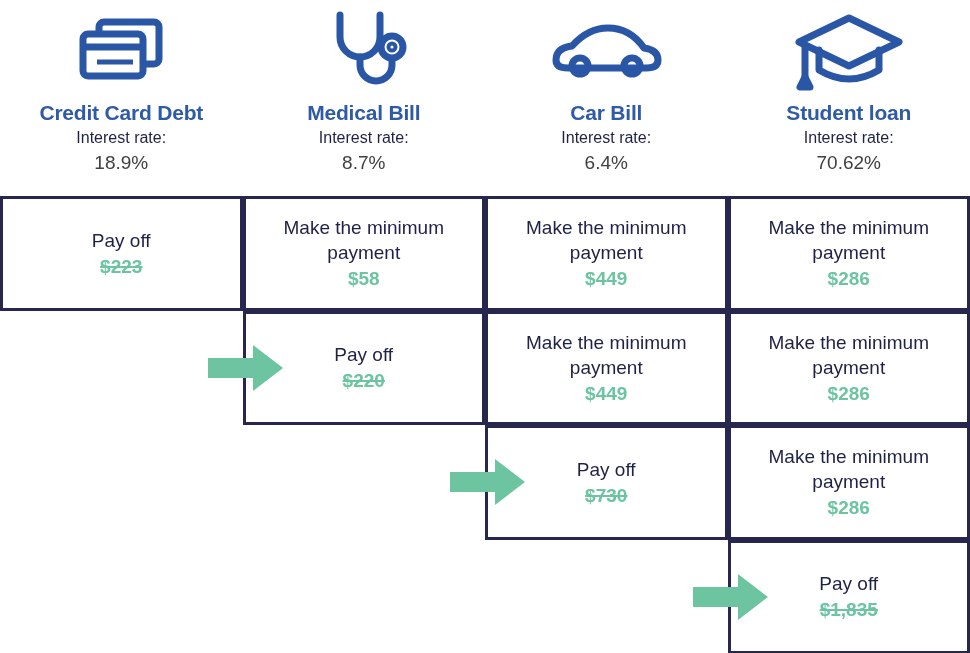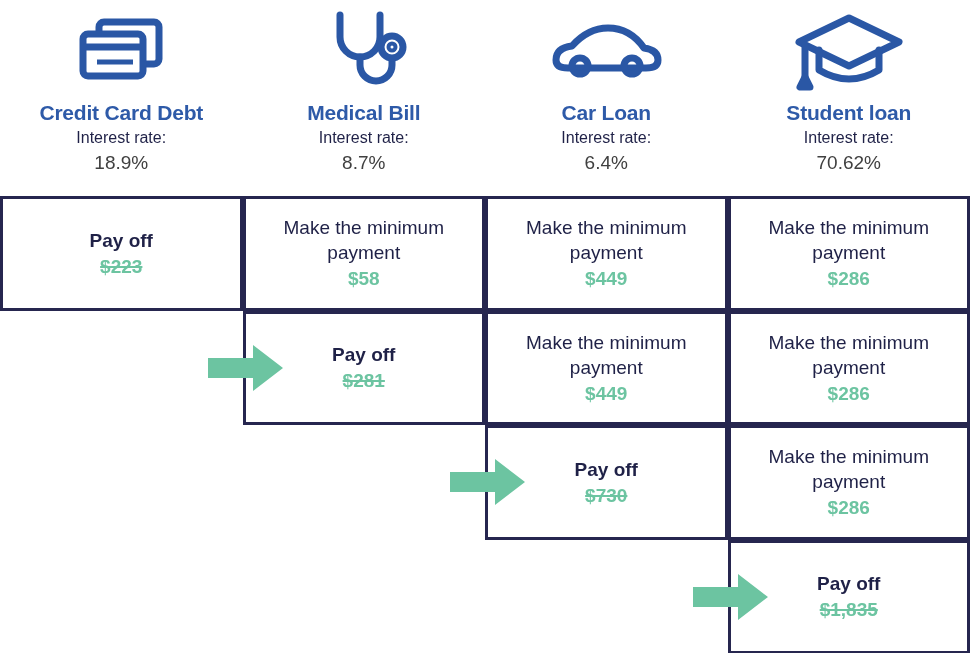--- a/index.html
+++ b/index.html
@@ -82,21 +82,21 @@
   .cell.bordered {
     border: 3px solid #26264F;
   }
   .cell-action {
     color: #1F2147;
     font-size: 19px;
     line-height: 25px;
     max-width: 210px;
   }
   .cell-action.payoff {
-    font-weight: bold;
+    font-weight: normal;
   }
   .cell-amount {
     color: #6CC4A1;
     font-size: 19px;
     font-weight: bold;
     line-height: 25px;
     margin-top: 1px;
   }
   .cell-amount.struck {
     text-decoration: line-through;
@@ -154,21 +154,21 @@
     <div class="header-col">
       <div class="icon-box">
         <svg width="120" height="70" viewBox="0 0 120 70">
           <g fill="none" stroke="#2A57A5" stroke-width="7" stroke-linejoin="round" stroke-linecap="round">
             <path d="M10 45 q0 -12 16 -14 q16 -18 36 -18 q22 0 36 20 q14 2 14 12 q0 8 -12 8 H22 q-12 0 -12 -8 Z"></path>
             <circle cx="34" cy="51" r="8"></circle>
             <circle cx="86" cy="51" r="8"></circle>
           </g>
         </svg>
       </div>
-      <div class="debt-title">Car Loan</div>
+      <div class="debt-title">Car Bill</div>
       <div class="rate-label">Interest rate:</div>
       <div class="rate-value">6.4%</div>
     </div>
 
     <div class="header-col">
       <div class="icon-box">
         <svg width="120" height="84" viewBox="0 0 120 84">
           <g fill="none" stroke="#2A57A5" stroke-width="7" stroke-linejoin="round" stroke-linecap="round">
             <path d="M60 10 L110 34 L60 58 L10 34 Z"></path>
             <path d="M30 42 v20 q30 18 60 0 V42"></path>
@@ -196,21 +196,21 @@
       <div class="cell bordered" style="left: 485px; top: 0px; width: 242.5px; height: 114.5px;">
         <div class="cell-action">Make the minimum payment</div>
         <div class="cell-amount">$449</div>
       </div>
       <div class="cell bordered" style="left: 727.5px; top: 0px; width: 242.5px; height: 114.5px;">
         <div class="cell-action">Make the minimum payment</div>
         <div class="cell-amount">$286</div>
       </div>
       <div class="cell bordered" style="left: 242.5px; top: 114.5px; width: 242.5px; height: 114.5px;">
         <div class="cell-action payoff">Pay off</div>
-        <div class="cell-amount struck">$281</div>
+        <div class="cell-amount struck">$220</div>
       </div>
       <div class="cell bordered" style="left: 485px; top: 114.5px; width: 242.5px; height: 114.5px;">
         <div class="cell-action">Make the minimum payment</div>
         <div class="cell-amount">$449</div>
       </div>
       <div class="cell bordered" style="left: 727.5px; top: 114.5px; width: 242.5px; height: 114.5px;">
         <div class="cell-action">Make the minimum payment</div>
         <div class="cell-amount">$286</div>
       </div>
       <div class="cell bordered" style="left: 485px; top: 229px; width: 242.5px; height: 114.5px;">

